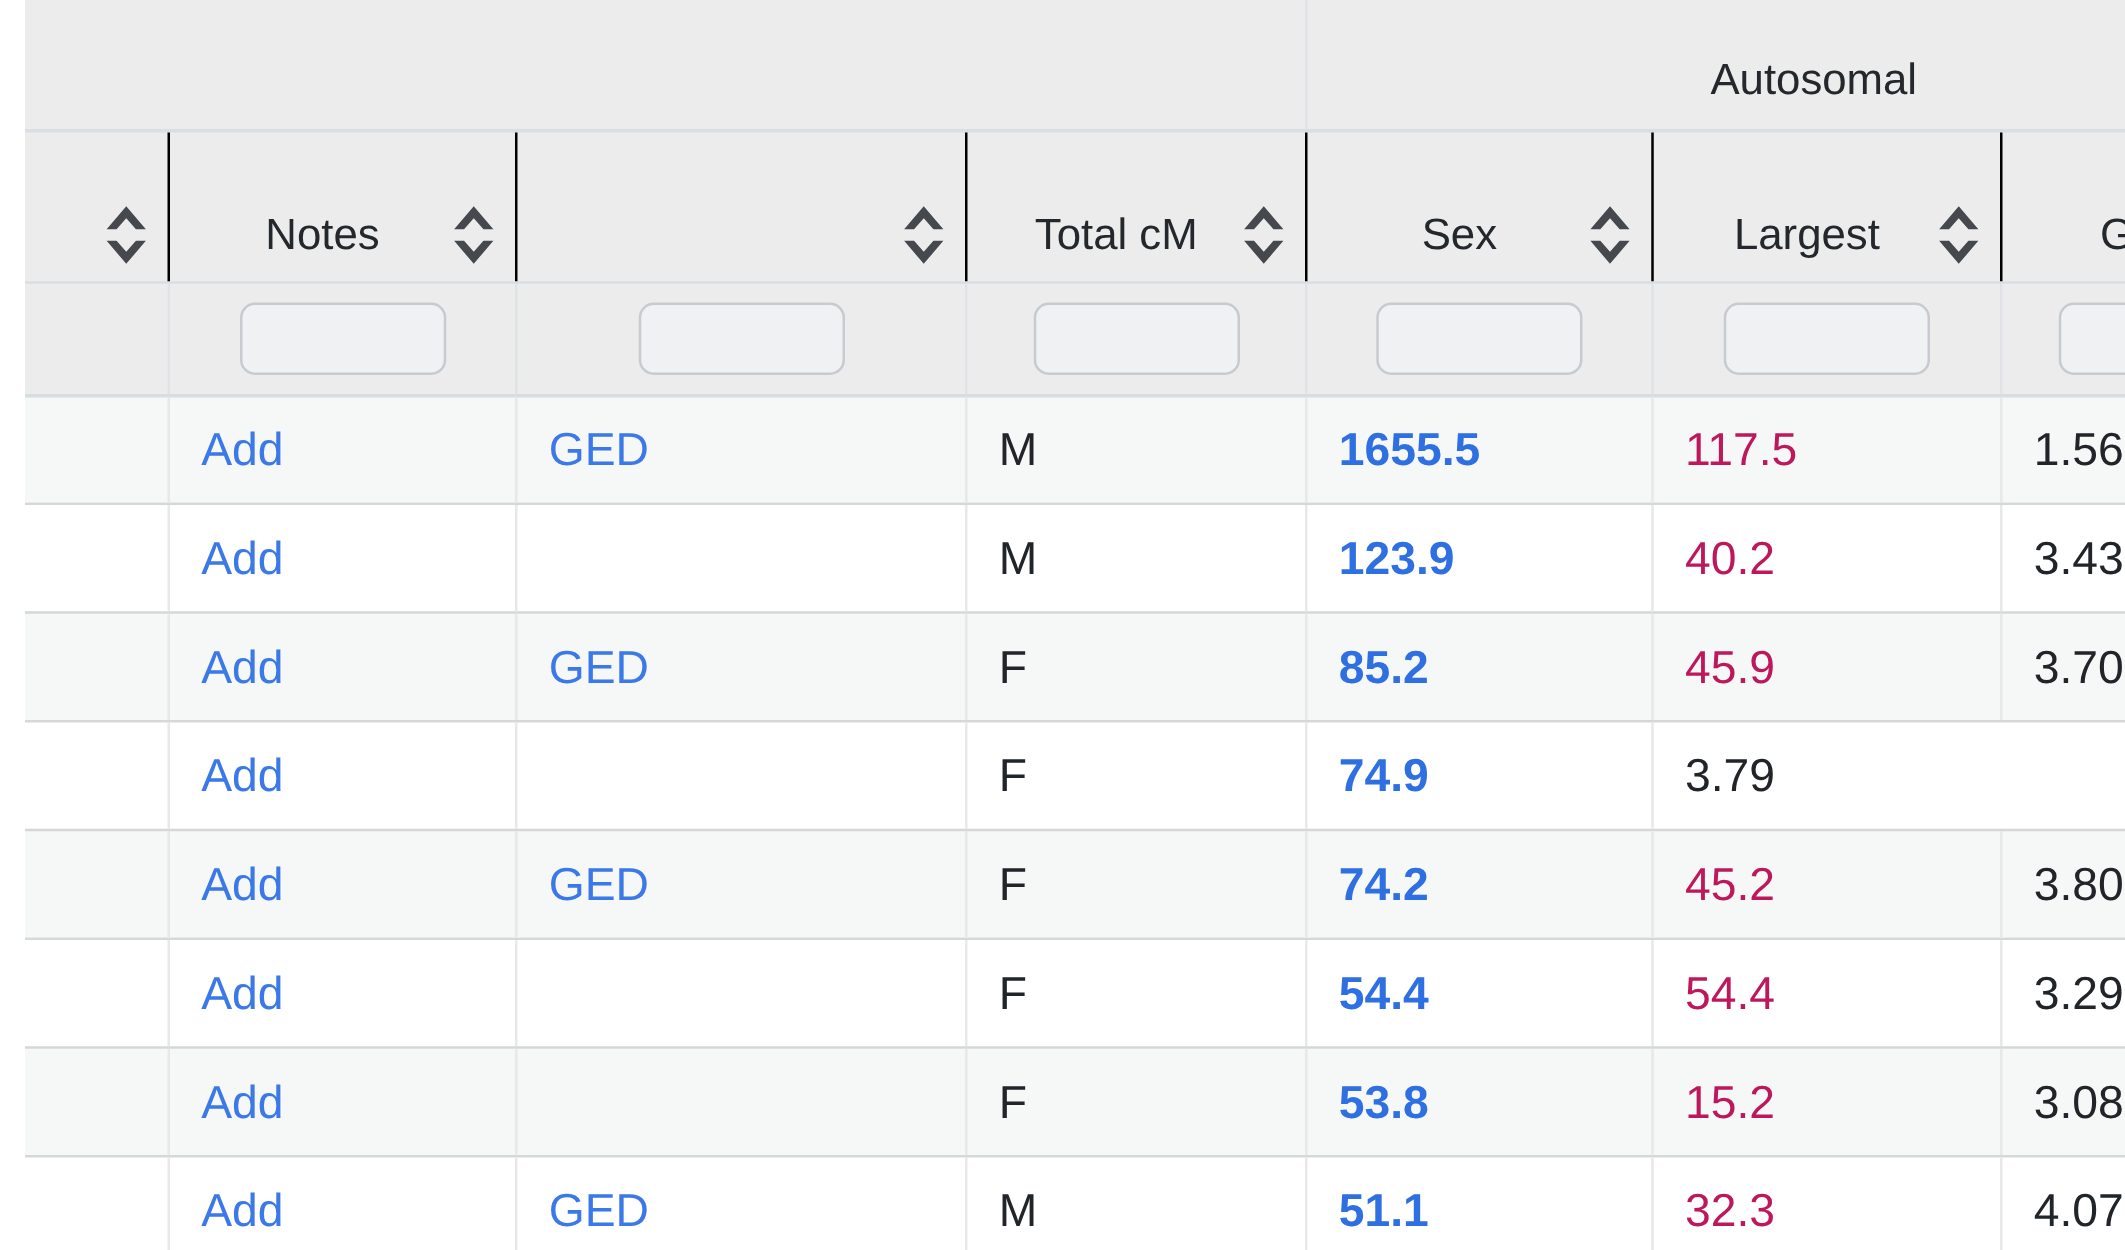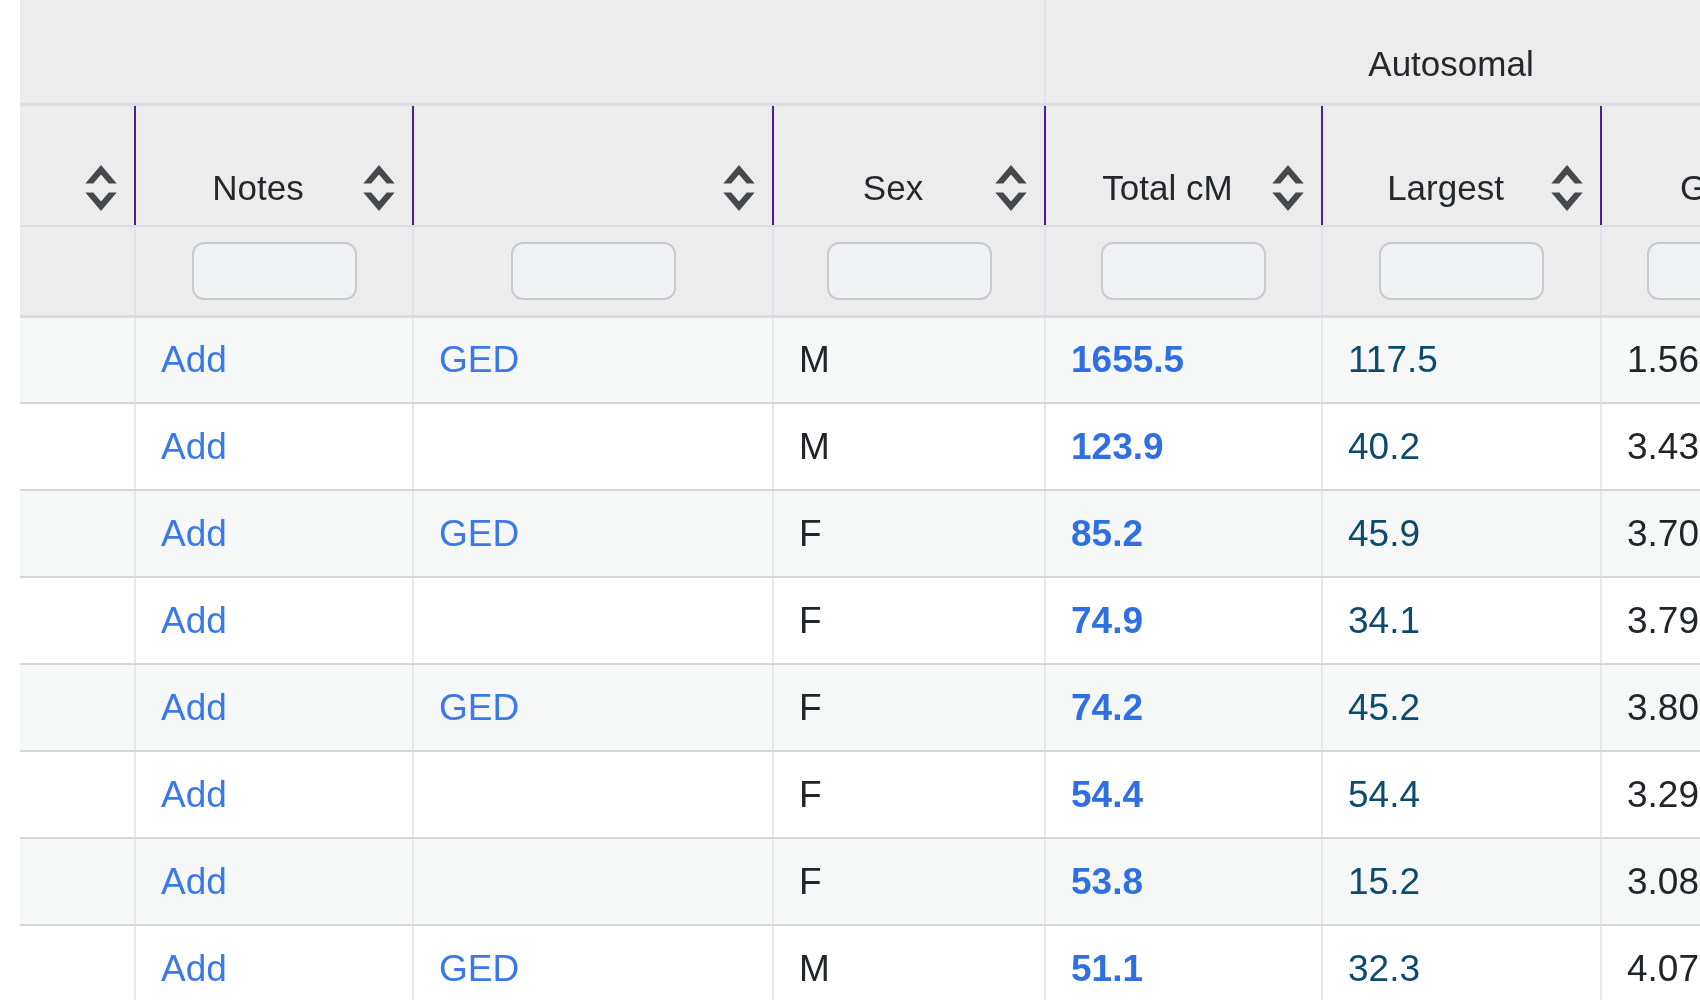--- a/index.html
+++ b/index.html
@@ -23,21 +23,21 @@
   .band-cell{box-sizing:border-box;}
   .band-right{
     border-left:2px solid #dfe2e6;
     display:flex;justify-content:center;align-items:flex-start;
     padding-top:44px;
   }
   .band-label{font-size:35px;color:#24282c;line-height:40px;}
   
   .thead{height:122px;background:#ececec;border-top:3px solid #d9dee3;}
   .th{position:relative;box-sizing:border-box;}
-  .th + .th{border-left:2px solid #4c1d95;}
+  .th + .th{border-left:2px solid #000000;}
   .th-label{
     position:absolute;left:0;right:32px;top:62px;
     text-align:center;font-size:35px;line-height:40px;color:#24282c;
     white-space:nowrap;
   }
   .sort-icon{position:absolute;right:16px;top:58px;width:34px;height:48px;}
   .sort-icon svg{display:block;}
   
   .filters{height:90px;background:#ececec;border-top:2px solid #d9dee3;}
   .fcell{
@@ -60,21 +60,21 @@
   .td{
     box-sizing:border-box;
     display:flex;align-items:center;
     padding-left:25px;
     font-size:37px;line-height:42px;
     white-space:nowrap;overflow:hidden;
   }
   .td + .td{border-left:2px solid #e8e8e8;}
   .link{color:#3b78e8;text-decoration:none;cursor:pointer;}
   .total-val{color:#2e6fe2;font-weight:700;text-decoration:none;cursor:pointer;}
-  .largest-val{color:#0c4a6e;text-decoration:none;cursor:pointer;}
+  .largest-val{color:#be185d;text-decoration:none;cursor:pointer;}
   .plain{color:#212529;}
 </style>
 </head>
 <body>
 
 <div class="screen">
   <div class="tbl">
 
     <div class="band grid">
       <div class="band-cell" style="grid-column:1/5;"></div>
@@ -103,30 +103,30 @@
       </div>
       <div class="th">
         <span class="sort-icon">
             <svg width="34" height="48" viewBox="0 0 18 26" fill="#45484c">
               <polygon points="9,0.5 17.5,10.5 13.2,10.5 9,5.7 4.8,10.5 0.5,10.5"></polygon>
               <polygon points="9,25.5 0.5,15.5 4.8,15.5 9,20.3 13.2,15.5 17.5,15.5"></polygon>
             </svg>
           </span>
       </div>
       <div class="th">
+        <span class="th-label">Total cM</span>
+        <span class="sort-icon">
+            <svg width="34" height="48" viewBox="0 0 18 26" fill="#45484c">
+              <polygon points="9,0.5 17.5,10.5 13.2,10.5 9,5.7 4.8,10.5 0.5,10.5"></polygon>
+              <polygon points="9,25.5 0.5,15.5 4.8,15.5 9,20.3 13.2,15.5 17.5,15.5"></polygon>
+            </svg>
+          </span>
+      </div>
+      <div class="th">
         <span class="th-label">Sex</span>
-        <span class="sort-icon">
-            <svg width="34" height="48" viewBox="0 0 18 26" fill="#45484c">
-              <polygon points="9,0.5 17.5,10.5 13.2,10.5 9,5.7 4.8,10.5 0.5,10.5"></polygon>
-              <polygon points="9,25.5 0.5,15.5 4.8,15.5 9,20.3 13.2,15.5 17.5,15.5"></polygon>
-            </svg>
-          </span>
-      </div>
-      <div class="th">
-        <span class="th-label">Total cM</span>
         <span class="sort-icon">
             <svg width="34" height="48" viewBox="0 0 18 26" fill="#45484c">
               <polygon points="9,0.5 17.5,10.5 13.2,10.5 9,5.7 4.8,10.5 0.5,10.5"></polygon>
               <polygon points="9,25.5 0.5,15.5 4.8,15.5 9,20.3 13.2,15.5 17.5,15.5"></polygon>
             </svg>
           </span>
       </div>
       <div class="th">
         <span class="th-label">Largest</span>
         <span class="sort-icon">
@@ -238,23 +238,20 @@
       <div class="td">
           <a class="link"></a>
         </div>
       <div class="td">
           <span class="plain">F</span>
         </div>
       <div class="td">
           <a class="total-val">74.9</a>
         </div>
       <div class="td">
-          <a class="largest-val">34.1</a>
-        </div>
-      <div class="td">
           <span class="plain">3.79</span>
         </div>
     </div>
 
     <div class="row odd grid">
       <div class="td"></div>
       <div class="td">
           <a class="link">Add</a>
         </div>
       <div class="td">

